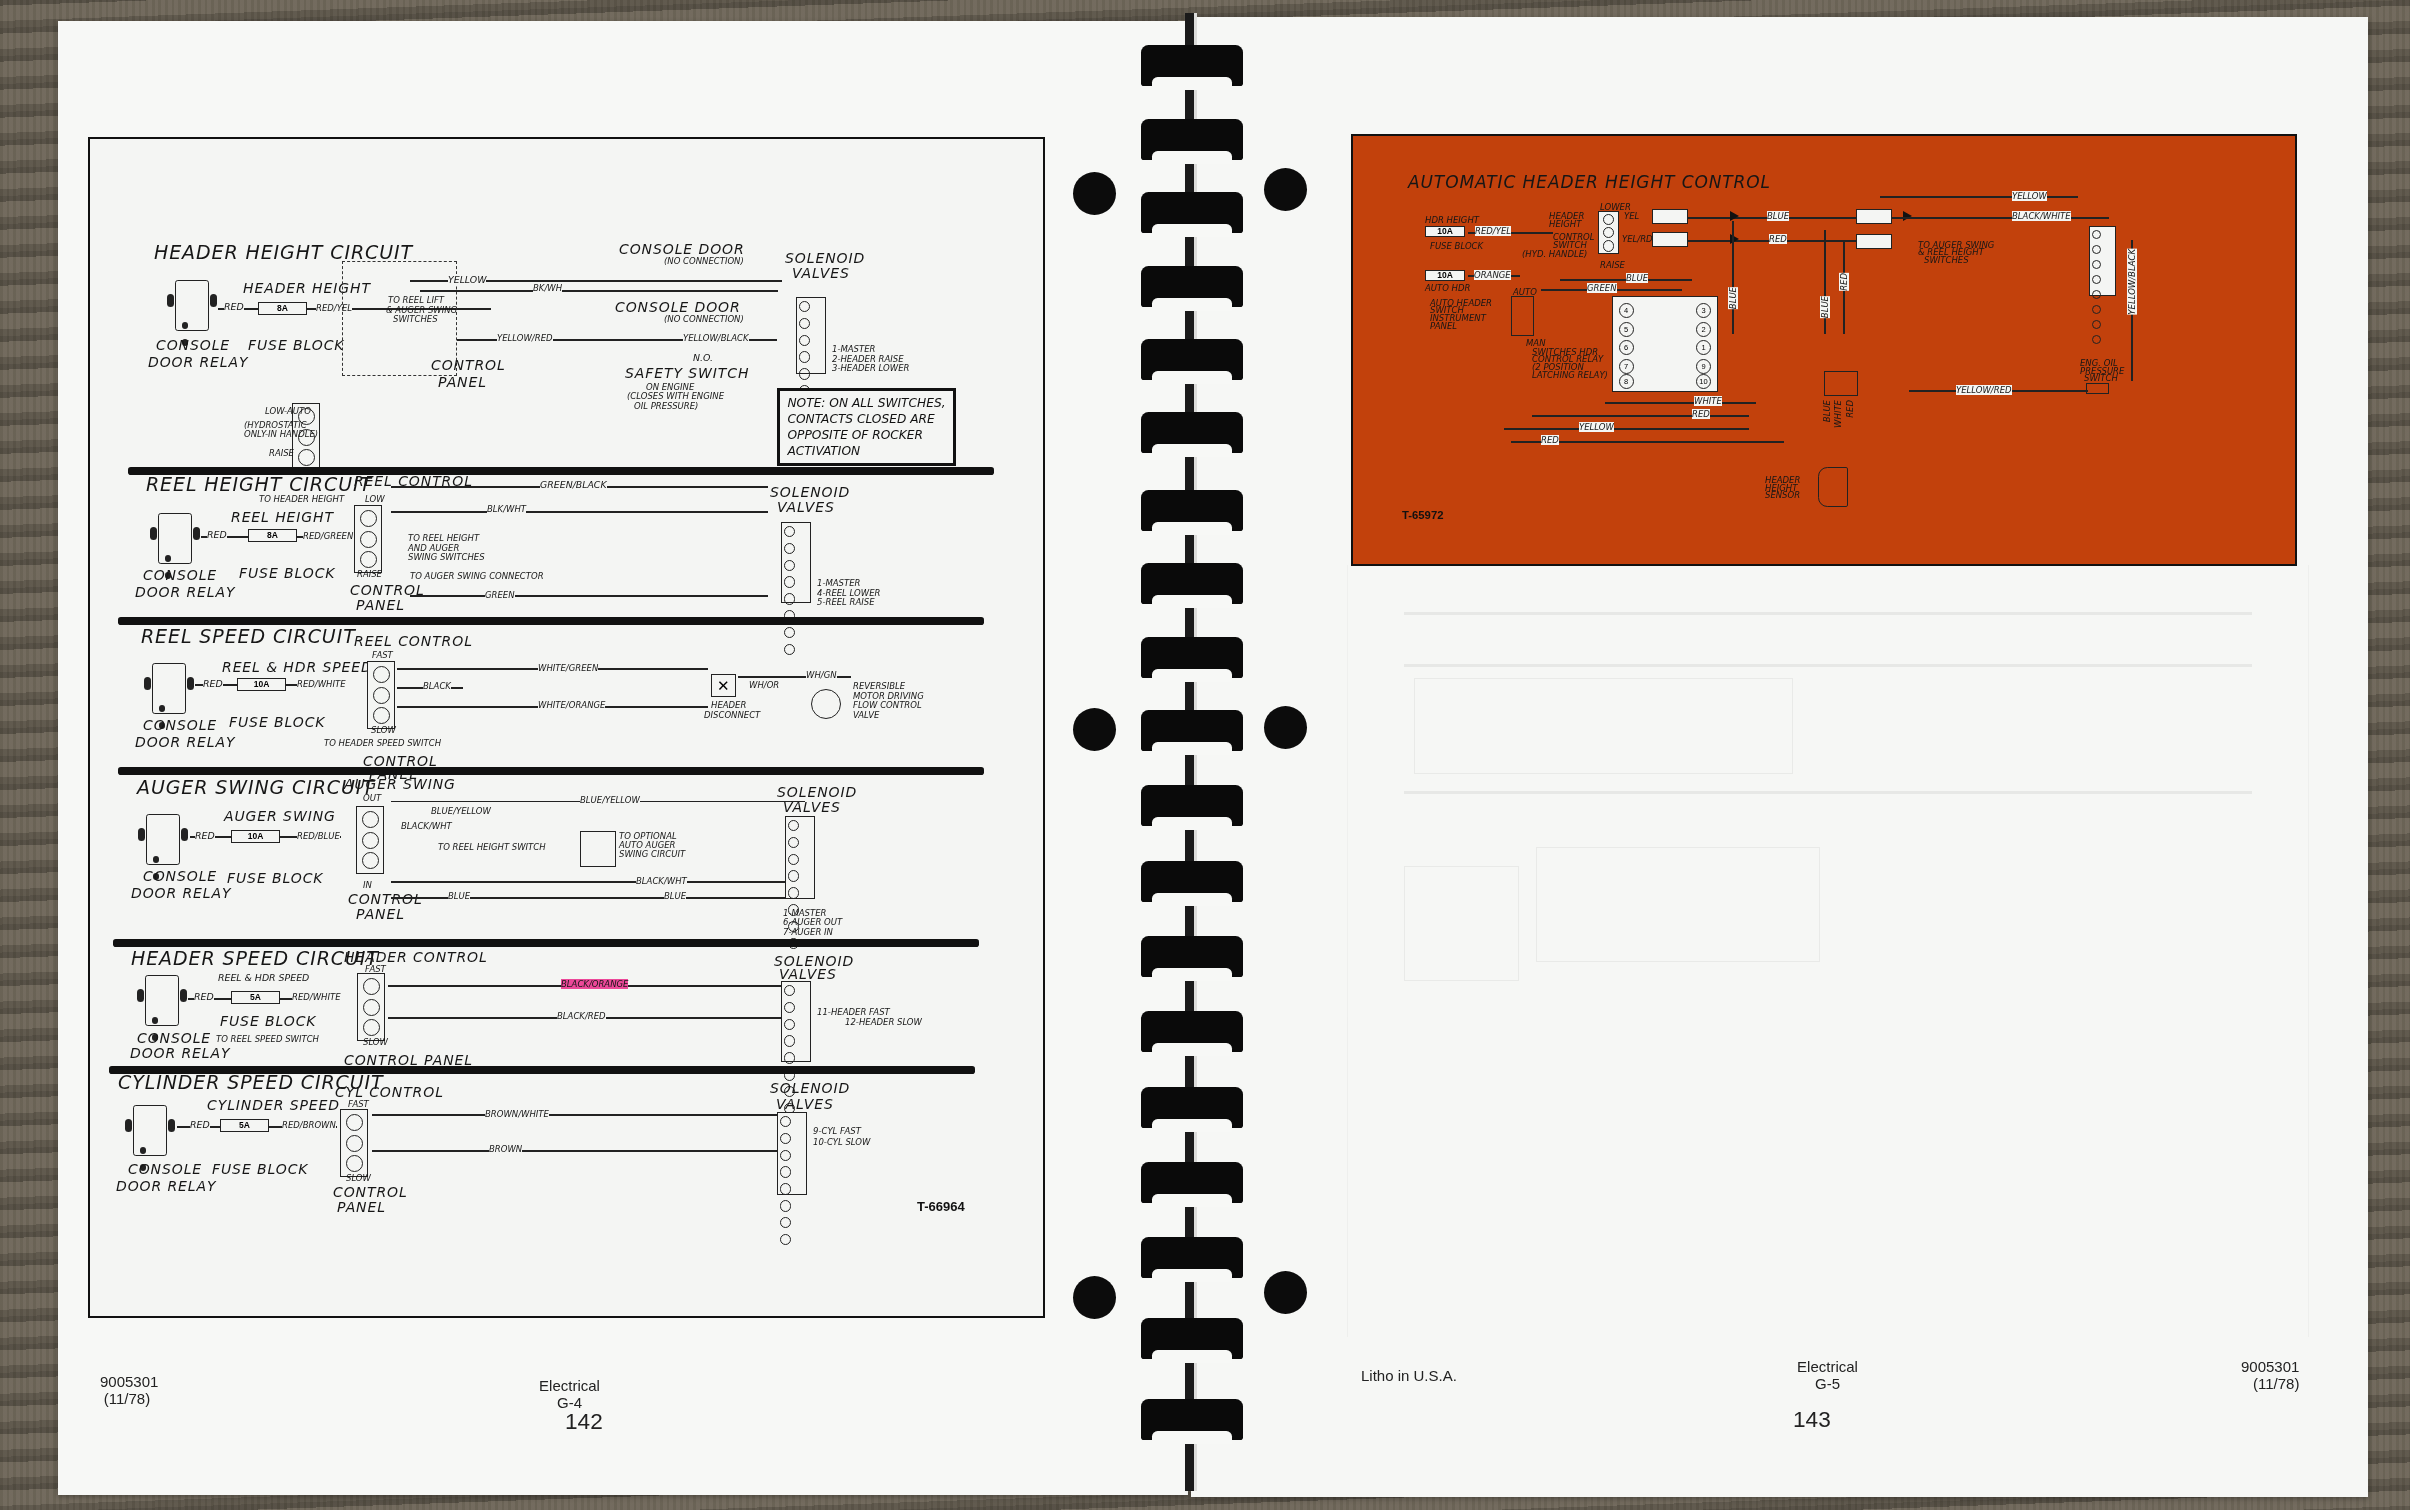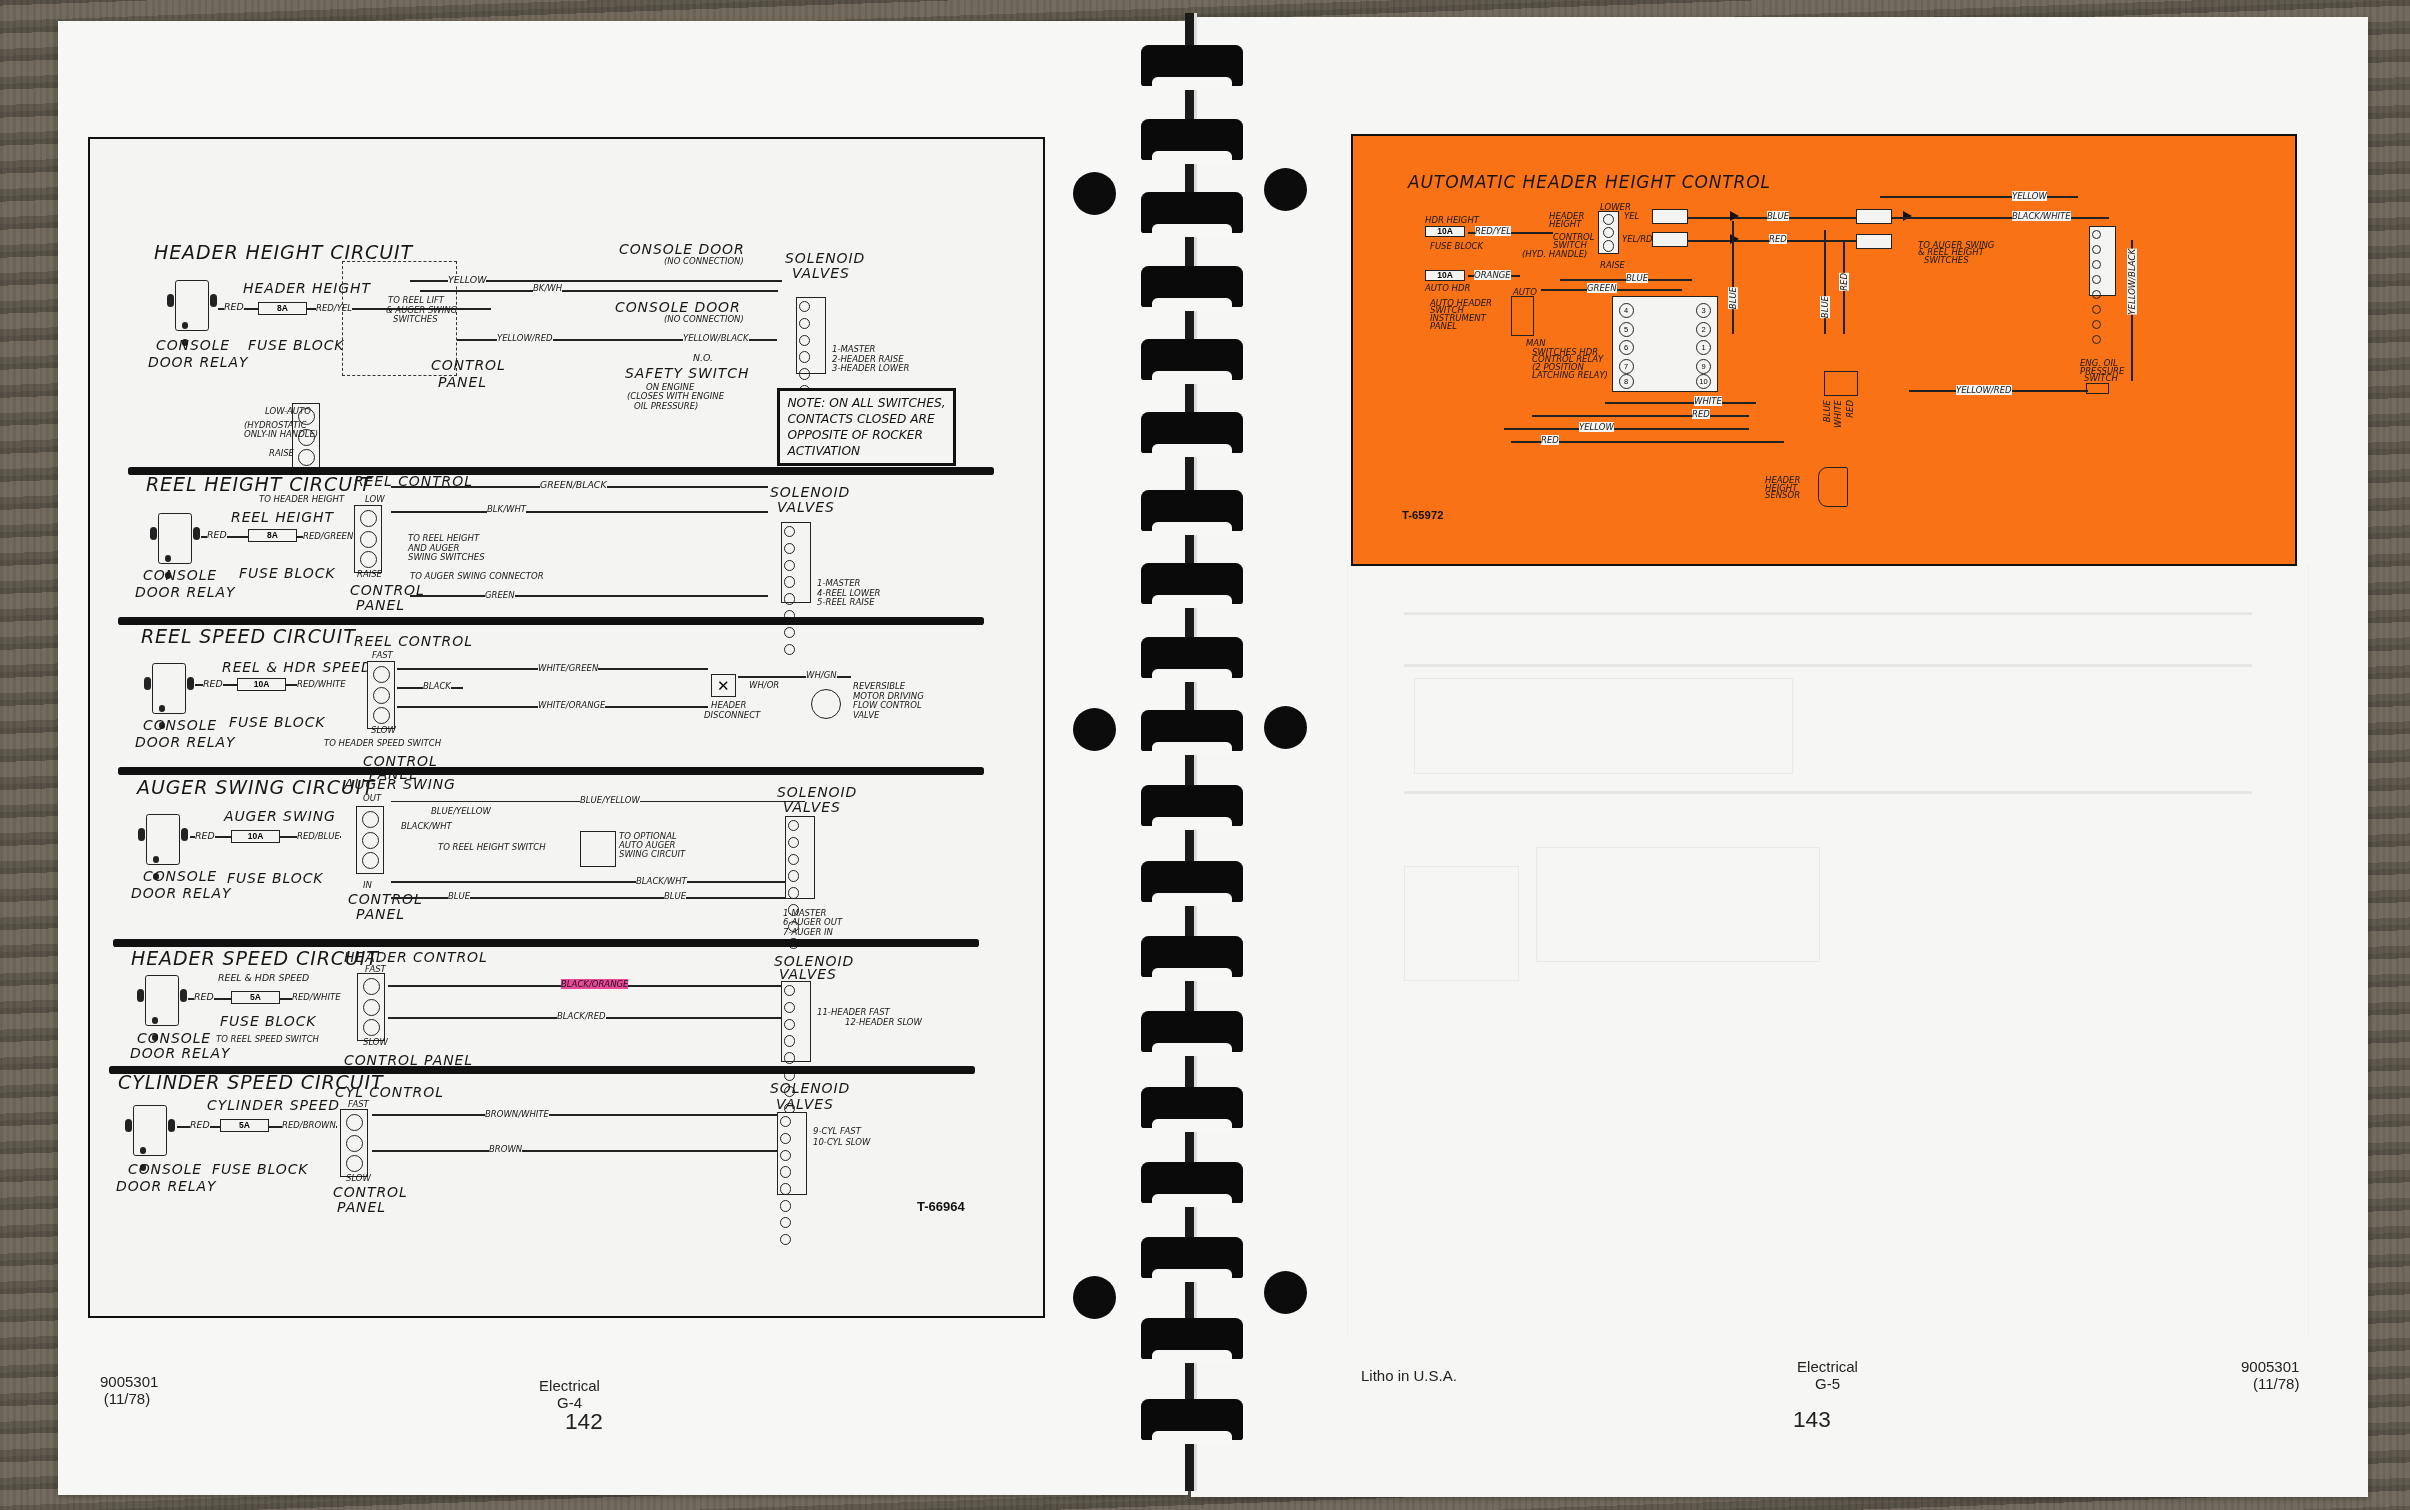--- a/index.html
+++ b/index.html
@@ -37,21 +37,21 @@
   .fuse{position:absolute;width:47px;height:11.3px;border:1.9px solid #222;font-size:8.5px;text-align:center;line-height:11.3px;font-weight:bold;background:#f4f5f3;}
   .switch{position:absolute;width:26px;border:1.9px solid #222;background:#f4f5f3;}
   .switch i{display:block;width:17px;height:17px;margin:3.8px auto;border:1.9px solid #222;border-radius:50%;box-sizing:border-box;}
   .valves{position:absolute;width:28px;border:1.9px solid #222;background:#f4f5f3;}
   .valves i{display:block;width:11.3px;height:11.3px;margin:2.8px 1.9px;float:left;border:1.9px solid #222;border-radius:50%;box-sizing:border-box;}
   .note-box{position:absolute;border:3.8px solid #111;padding:3.8px 7.5px;font-family:"DejaVu Sans",sans-serif;font-style:italic;font-size:12.2px;line-height:16px;color:#111;background:#f4f5f3;}
   .fig{position:absolute;font-family:"Liberation Sans",sans-serif;font-weight:bold;font-size:13px;color:#111;}
   .footer{position:absolute;font-family:"Liberation Sans",sans-serif;font-size:15px;color:#222;text-align:center;line-height:17px;}
   .pgnum{position:absolute;font-family:"Liberation Sans",sans-serif;font-size:22.6px;color:#222;}
   
-  #right-frame{position:absolute;left:1351px;top:134px;width:942px;height:428px;border:2.8px solid #111;background:#f97316;}
+  #right-frame{position:absolute;left:1351px;top:134px;width:942px;height:428px;border:2.8px solid #111;background:#c2410c;}
   .ghost{position:absolute;left:1347px;top:565px;width:960px;height:772px;border-left:1.9px solid rgba(0,0,0,.06);border-right:1.9px solid rgba(0,0,0,.06);opacity:.5;}
   .ghost-line{position:absolute;left:56px;right:56px;height:2.8px;background:rgba(0,0,0,.12);}
   .ghost-box{position:absolute;border:0.9px solid rgba(0,0,0,.1);}
   .diode{position:absolute;width:0;height:0;border-top:5.6px solid transparent;border-bottom:5.6px solid transparent;border-left:9.4px solid #111;}
   .conn{position:absolute;width:34px;height:13px;border:1.9px solid #222;background:#f4f5f3;}
   .relay-box{position:absolute;border:1.9px solid #222;background:#f4f5f3;}
   .pin{position:absolute;width:13px;height:13px;border:1.9px solid #222;border-radius:50%;background:#f4f5f3;font-size:7.5px;line-height:13px;text-align:center;}
   .vt{writing-mode:vertical-rl;transform:rotate(180deg);}
 </style>
 </head>

